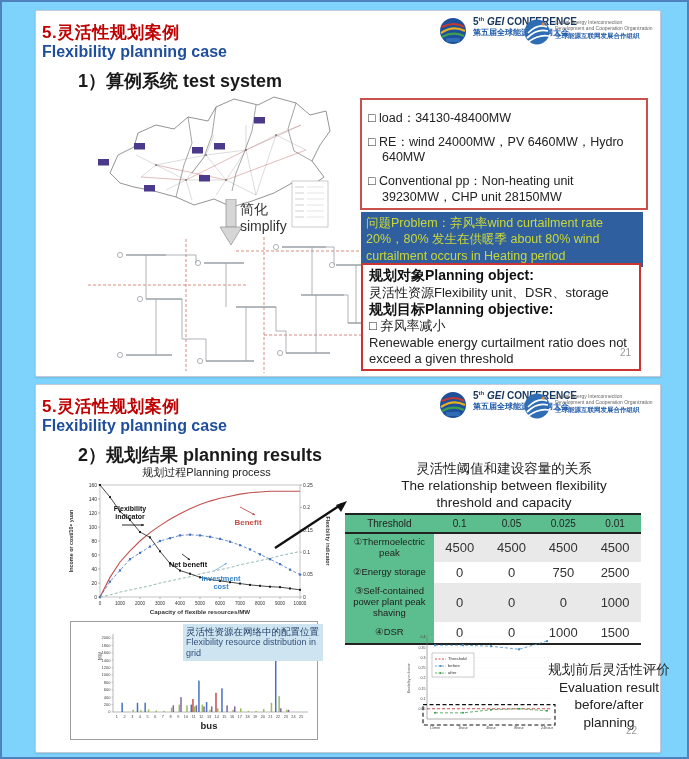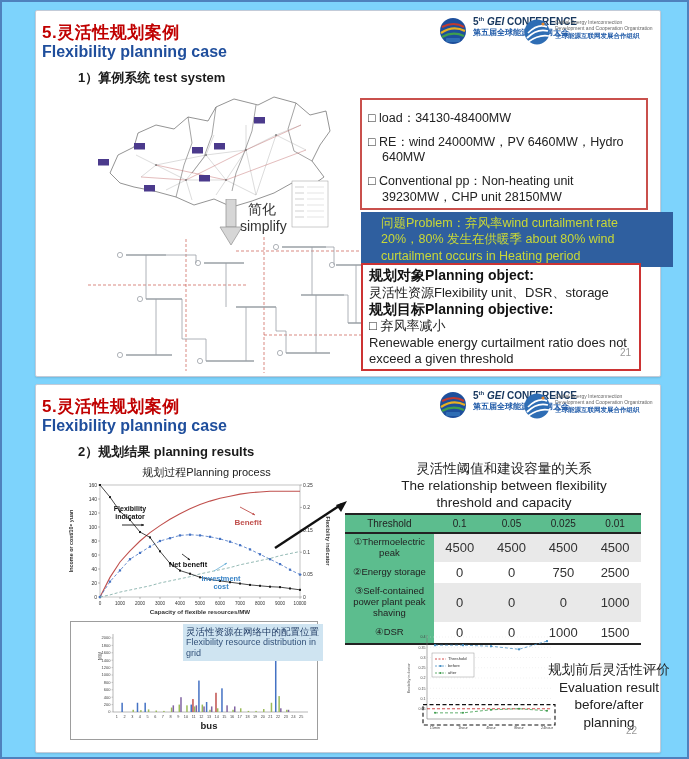--- a/index.html
+++ b/index.html
@@ -4,42 +4,42 @@
 <style>
   html,body{margin:0;padding:0;}
   body{font-family:"Liberation Sans",sans-serif;background:#dcdcdc;}
   .canvas{position:relative;width:689px;height:759px;background:#7dd3fc;border:2px solid #4f81bd;box-sizing:border-box;overflow:hidden;}
   .slide{position:absolute;left:33px;width:624px;background:#ffffff;border:1px solid #c3cbd8;border-radius:2px;box-shadow:0 1px 2px rgba(0,0,0,.12);}
   .slide1{top:8px;height:365px;}
   .slide2{top:382px;height:367px;}
   .abs{position:absolute;}
   .title-cn{left:6px;top:10px;font-size:17px;font-weight:bold;color:#c00000;letter-spacing:.5px;}
   .title-en{left:6px;top:32px;font-size:16px;font-weight:bold;color:#1f4e9c;}
-  .section{left:42px;top:58px;font-size:13px;font-weight:bold;color:#1a1a1a;}
+  .section{left:42px;top:58px;font-size:18px;font-weight:bold;color:#1a1a1a;}
   
   .gei-logo{left:402px;top:5px;width:180px;display:flex;gap:5px;}
   .gei-text{line-height:1.15;}
   .gei-l1{font-size:10px;font-weight:bold;color:#17375e;}
   .gei-l1 .gei-name{font-style:italic;margin-top:20px;}
   .gei-l1 sup{font-size:6px;}
   .gei-l2{font-size:8px;color:#1f5aa8;font-weight:bold;}
   .geidco-logo{left:487px;top:7px;width:140px;display:flex;gap:4px;}
   .geidco-text{line-height:1.25;padding-top:1px;}
   .geidco-l{font-size:5px;color:#666;}
   .geidco-cn{font-size:6.5px;color:#1f5aa8;font-weight:bold;}
   
   .config-box{left:324px;top:87px;width:272px;border:2px solid #c9504c;padding:3px 6px;background:#fff;}
   .config-title{font-size:14px;font-weight:bold;color:#1a1a1a;}
   .config-item{font-size:12.5px;color:#222;line-height:1.25;padding-left:14px;text-indent:-14px;margin-top:8px;}
-  .problem-box{left:325px;top:201px;width:272px;background:#2f5f9f;color:#c9d837;font-size:12.5px;line-height:1.3;padding:3px 20px;}
+  .problem-box{left:325px;top:201px;width:272px;background:#2f5f9f;color:#c9d837;font-size:12.5px;line-height:1.3;padding:3px 5px;}
   .planning-box{left:325px;top:252px;width:264px;border:2px solid #cc3333;padding:2px 6px;background:#fff;}
   .pb-bold{font-size:14px;font-weight:bold;color:#111;line-height:1.25;}
   .pb-text{font-size:13px;color:#222;line-height:1.25;}
   .pagenum{font-size:10px;color:#999;}
-  .simplify-cn{left:204px;top:190px;font-size:14px;color:#333;margin-left:8px;}
+  .simplify-cn{left:204px;top:190px;font-size:14px;color:#333;}
   .simplify-en{left:204px;top:207px;font-size:14px;color:#333;}
   
   .chart-title{left:28px;top:80px;width:285px;text-align:center;font-size:11px;color:#222;}
   .bar-box{left:34px;top:236px;width:246px;height:117px;border:1px solid #9d9d9d;background:#fff;}
   .bar-title{position:absolute;left:112px;top:2px;width:134px;background:#cfe4f1;padding:2px 3px;line-height:1.2;}
   .bar-title .cn{font-size:9.5px;color:#1f3a63;}
   .bar-title .en{font-size:9px;color:#33527a;}
   .rel-title{left:318px;top:76px;width:300px;text-align:center;line-height:1.25;}
   .rel-cn{font-size:13.5px;color:#222;}
   .rel-en{font-size:13.5px;color:#222;}

